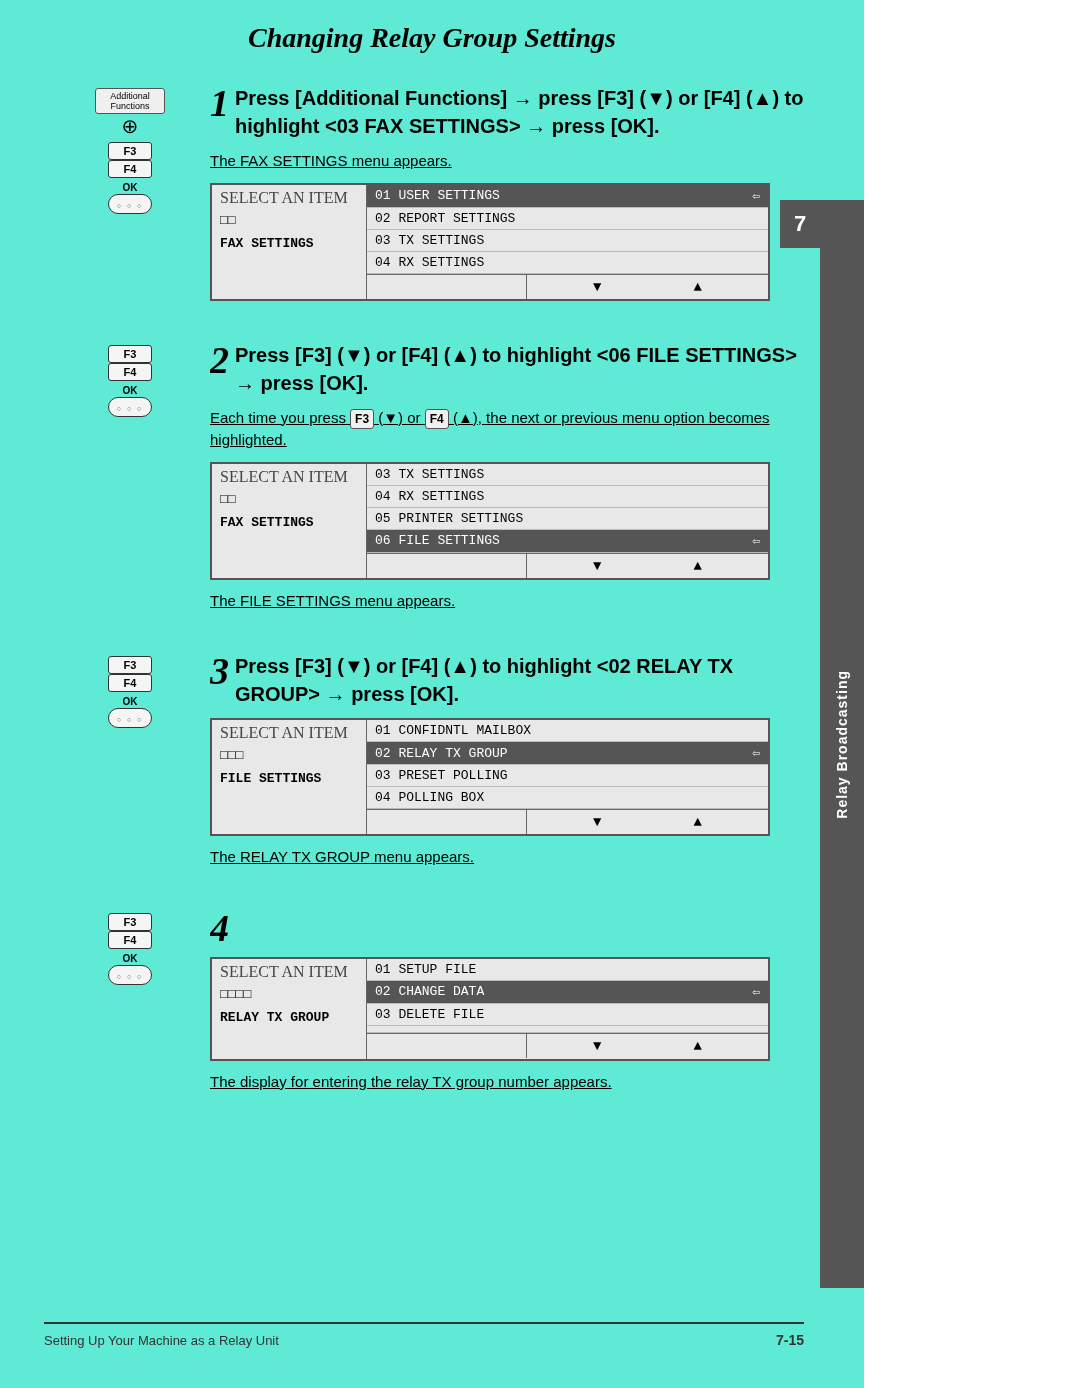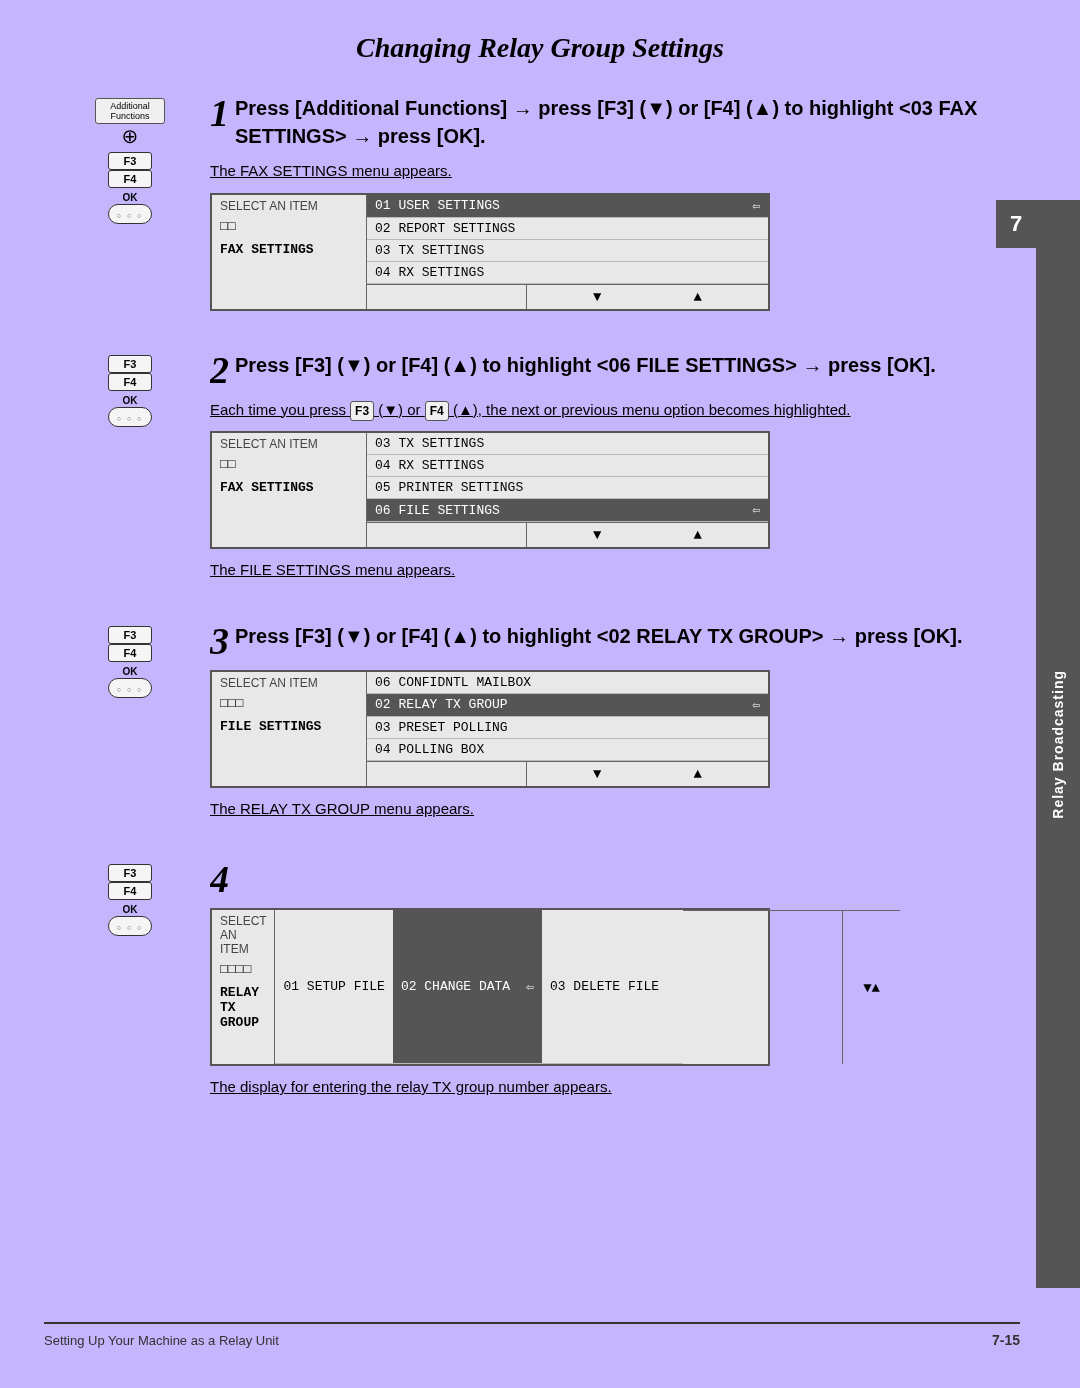--- a/index.html
+++ b/index.html
@@ -6,24 +6,24 @@
     body {
       font-family: Arial, Helvetica, sans-serif;
       background: #fff;
       width: 1080px;
       min-height: 1388px;
       position: relative;
       overflow-x: hidden;
     }
 
     .page {
-      width: 1080px;
+      width: 864px;
       min-height: 1388px;
-      background: #c4b5fd;
-      padding: 32px 60px 60px 60px;
+      background: #5eead4;
+      padding: 22px 60px 60px 60px;
       position: relative;
     }
 
     
     .page-title {
       text-align: center;
       font-size: 28px;
       font-style: italic;
       font-weight: bold;
       margin-bottom: 30px;
@@ -129,21 +129,20 @@
     }
 
     .lcd-row {
       padding: 3px 8px;
       border-bottom: 1px solid #bbb;
       white-space: nowrap;
       font-size: 13px;
       display: flex;
       align-items: center;
       justify-content: space-between;
-      gap: 16px;
     }
 
     .lcd-row:last-child {
       border-bottom: none;
     }
 
     .lcd-row.highlighted {
       background: #555;
       color: #fff;
     }
@@ -172,23 +171,23 @@
       align-items: center;
       padding: 4px 20px;
     }
 
     .arrow-btn {
       font-size: 14px;
     }
 
     .lcd-top-row {
       padding: 4px 8px 2px 8px;
-      font-size: 12px;
+      font-size: 16px;
       color: #444;
-      font-family: Liberation Sans, sans-serif;
+      font-family: Liberation Serif, serif;
     }
 
     
     .kbd-ref {
       display: inline-block;
       border: 1px solid #555;
       border-radius: 3px;
       padding: 0px 4px;
       font-size: 12px;
       font-weight: bold;
@@ -389,21 +388,21 @@
 
       <div class="lcd-display">
         <div style="display:flex;flex-direction:column;width:155px;border-right:1.5px solid #666;">
           <div class="lcd-top-row">SELECT AN ITEM</div>
           <div style="padding:4px 8px;">□□□</div>
           <div style="padding:4px 8px;font-size:13px;font-family:Courier New,monospace;font-weight:bold;">FILE SETTINGS</div>
           <div style="height:30px;"></div>
         </div>
         <div style="flex:1;display:flex;flex-direction:column;">
           <div class="lcd-row">
-            <span>06 CONFIDNTL MAILBOX</span>
+            <span>01 CONFIDNTL MAILBOX</span>
           </div>
           <div class="lcd-row highlighted">
             <span>02 RELAY TX GROUP</span>
             <span>⇦</span>
           </div>
           <div class="lcd-row">
             <span>03 PRESET POLLING</span>
           </div>
           <div class="lcd-row">
             <span>04 POLLING BOX</span>
@@ -435,21 +434,21 @@
         <span class="step-number">4</span>
       </div>
 
       <div class="lcd-display">
         <div style="display:flex;flex-direction:column;width:155px;border-right:1.5px solid #666;">
           <div class="lcd-top-row">SELECT AN ITEM</div>
           <div style="padding:4px 8px;">□□□□</div>
           <div style="padding:4px 8px;font-size:13px;font-family:Courier New,monospace;font-weight:bold;">RELAY TX GROUP</div>
           <div style="height:30px;"></div>
         </div>
-        <div style="flex:1;display:flex;">
+        <div style="flex:1;display:flex;flex-direction:column;">
           <div class="lcd-row">
             <span>01 SETUP FILE</span>
           </div>
           <div class="lcd-row highlighted">
             <span>02 CHANGE DATA</span>
             <span>⇦</span>
           </div>
           <div class="lcd-row">
             <span>03 DELETE FILE</span>
           </div>

